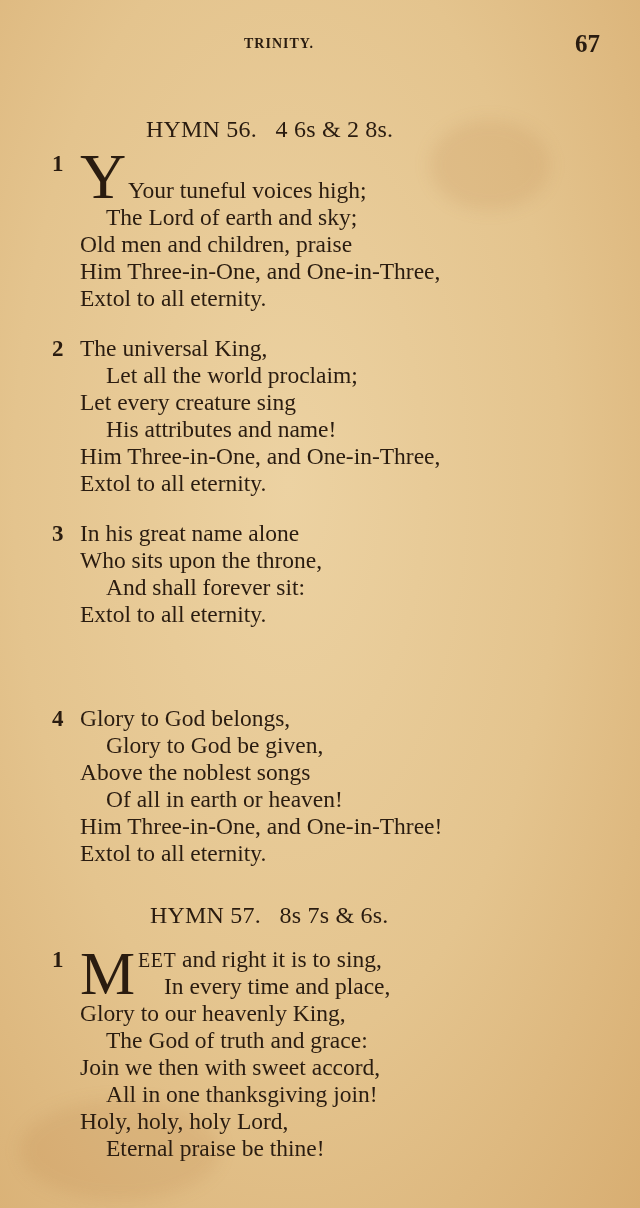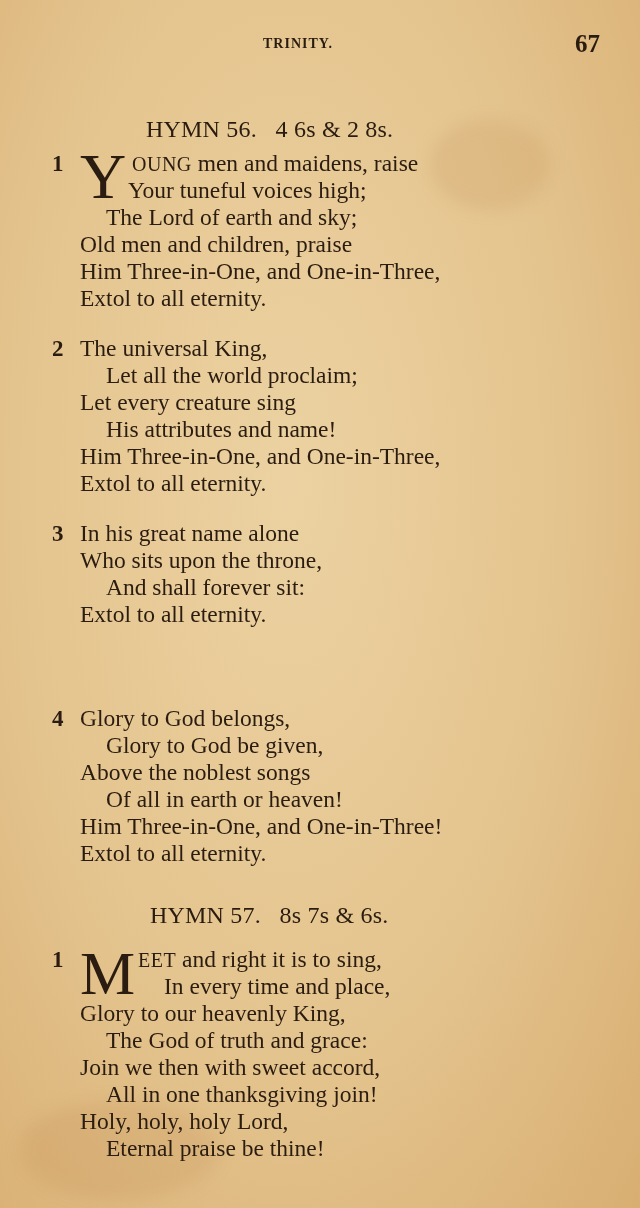--- a/index.html
+++ b/index.html
@@ -11,21 +11,20 @@
       position: relative;
     }
     .page { position: absolute; inset: 0; }
     .running-head {
       position: absolute; top: 34px; left: 0; width: 640px; height: 24px;
     }
     .running-title {
       position: absolute; left: 244px; top: 2px;
       font-size: 14px; letter-spacing: 1px; font-variant: small-caps; font-weight: bold;
       text-transform: uppercase;
-      margin-left: 19px;
     }
     .page-number {
       position: absolute; left: 575px; top: -4px; font-size: 25px; font-weight: bold;
     }
     .hymn-heading {
       position: absolute; font-size: 24px; white-space: pre; letter-spacing: 0.2px;
     }
     .stanza { position: absolute; left: 52px; width: 560px; }
     .line {
       height: 27px; line-height: 27px; font-size: 23.5px; white-space: nowrap;
@@ -58,21 +57,20 @@
     <span class="running-title">TRINITY.</span>
     <span class="page-number">67</span>
   </div>
 
   <div class="hymn-heading" style="left:146px;top:88px;margin-top:28px;">HYMN 56.   4 6s &amp; 2 8s.</div>
 
   <div class="stanza" style="top:150px;">
     <div class="line first">
       <span class="verse-num">1</span>
       <span class="drop-cap">Y</span>
-      <span class="text"><span class="smallcaps-rest">OUNG</span> <span>men and maidens, raise</span></span>
     </div>
     <div class="line" style="padding-left:76px;">Your tuneful voices high;</div>
     <div class="line indent">The Lord of earth and sky;</div>
     <div class="line first">Old men and children, praise</div>
     <div class="line first">Him Three-in-One, and One-in-Three,</div>
     <div class="line first">Extol to all eternity.</div>
   </div>
 
   <div class="stanza" style="top:335px;">
     <div class="line first">

